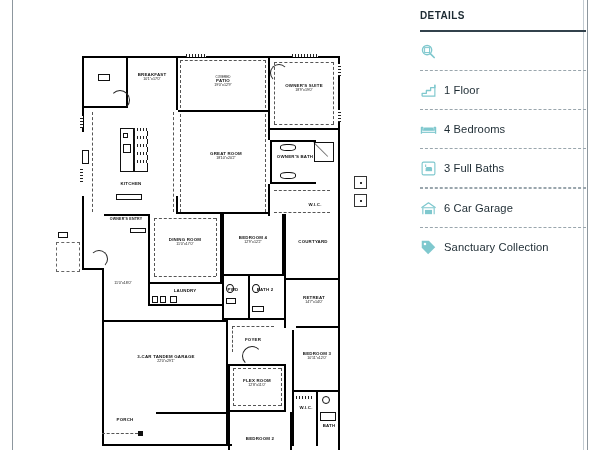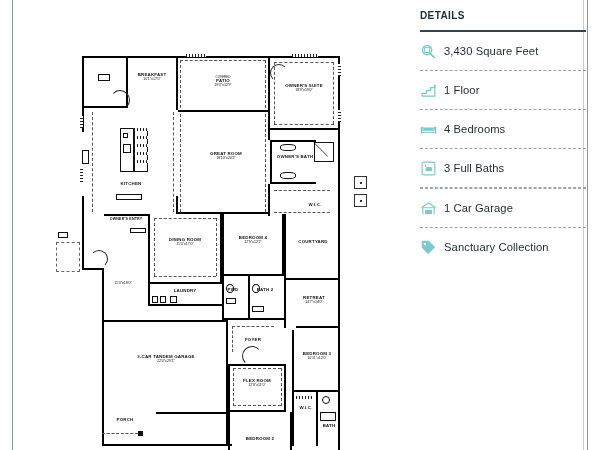--- a/index.html
+++ b/index.html
@@ -300,21 +300,20 @@
 
     <div class="dtitle">DETAILS</div>
     <div class="hr-strong"></div>
 
     <div class="row">
       <svg class="ico" viewBox="0 0 24 24">
         <circle cx="10" cy="10" r="6.5" fill="none" stroke="#7fc8ce" stroke-width="2"></circle>
         <rect x="6.5" y="6.5" width="7" height="7" fill="none" stroke="#7fc8ce" stroke-width="1.4"></rect>
         <line x1="14.5" y1="15" x2="20" y2="20.5" stroke="#7fc8ce" stroke-width="2.4" stroke-linecap="round"></line>
       </svg>
-      <span class="rlabel">3,430 Square Feet</span>
     </div>
     <div class="hr-dot"></div>
 
     <div class="row">
       <svg class="ico" viewBox="0 0 24 24">
         <path d="M3 20 L3 16 L9 16 L9 12 L15 12 L15 8 L21 8 L21 4" fill="none" stroke="#7fc8ce" stroke-width="1.8" stroke-linejoin="round"></path>
         <path d="M3 20 L21 20 L21 4" fill="none" stroke="#7fc8ce" stroke-width="1.6"></path>
       </svg>
       <span class="rlabel">1 Floor</span>
     </div>
@@ -342,21 +341,21 @@
     <div class="hr-dot"></div>
 
     <div class="hr-dot"></div>
 
     <div class="row">
       <svg class="ico" viewBox="0 0 24 24">
         <path d="M2 11 L12 4 L22 11" fill="none" stroke="#7fc8ce" stroke-width="1.8" stroke-linejoin="round"></path>
         <path d="M4 20 L4 11 L20 11 L20 20" fill="none" stroke="#7fc8ce" stroke-width="1.6"></path>
         <rect x="7" y="14" width="10" height="6" fill="#7fc8ce"></rect>
       </svg>
-      <span class="rlabel">1 Car Garage</span>
+      <span class="rlabel">6 Car Garage</span>
     </div>
     <div class="hr-dot"></div>
 
     <div class="row">
       <svg class="ico" viewBox="0 0 24 24">
         <path d="M12.5 2.5 L21.5 11.5 L11.5 21.5 L2.5 12.5 L2.5 2.5 Z" fill="#7fc8ce"></path>
         <circle cx="7" cy="7" r="1.8" fill="#ffffff"></circle>
       </svg>
       <span class="rlabel">Sanctuary Collection</span>
     </div>

